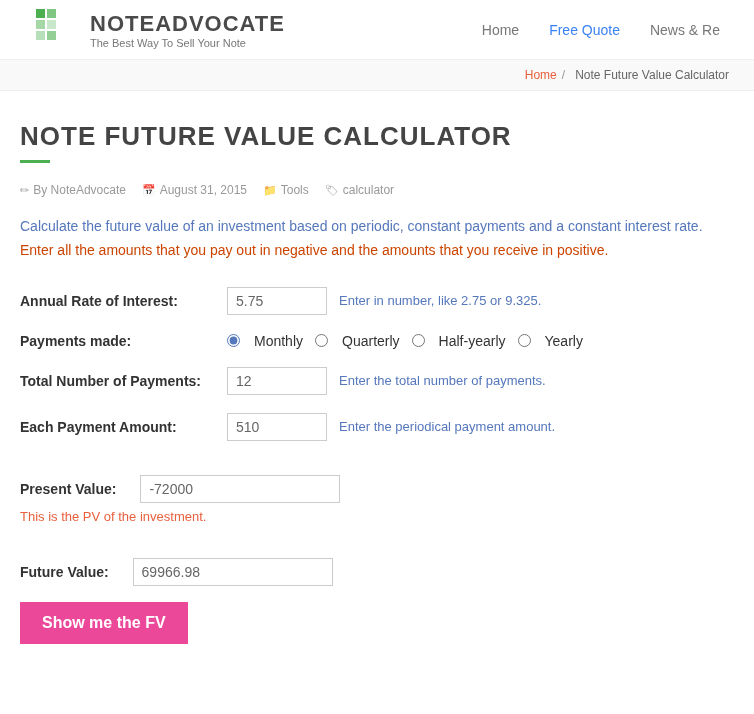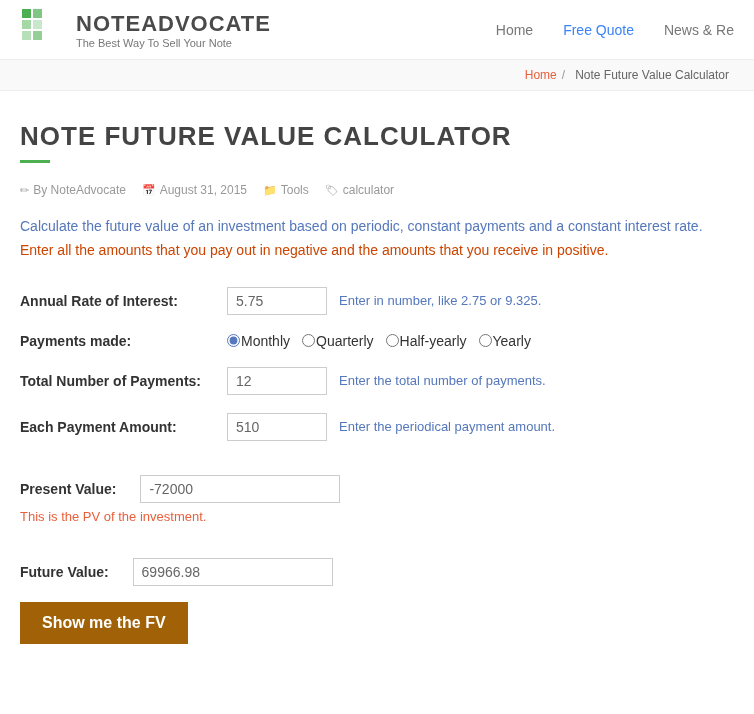--- a/index.html
+++ b/index.html
@@ -3,21 +3,21 @@
   <meta charset="utf-8">
   <style>
     * { box-sizing: border-box; margin: 0; padding: 0; }
     body { font-family: Arial, sans-serif; font-size: 14px; color: #333; background: #fff; }
 
     
     .header {
       display: flex;
       align-items: center;
       justify-content: space-between;
-      padding: 10px 20px;
+      padding: 10px 34px;
       border-bottom: 1px solid #eee;
       height: 60px;
     }
     .logo-area {
       display: flex;
       align-items: center;
       gap: 10px;
     }
     .logo-icon {
       width: 46px;
@@ -149,21 +149,21 @@
     
     .radio-group {
       display: flex;
       align-items: center;
       gap: 4px;
       flex-wrap: wrap;
     }
     .radio-group label {
       display: flex;
       align-items: center;
-      gap: 1px;
+      gap: 14px;
       font-size: 14px;
       color: #333;
       margin-right: 8px;
       cursor: pointer;
     }
     .radio-group input[type="radio"] {
       accent-color: #5577bb;
     }
 
     
@@ -188,21 +188,21 @@
     .result-hint {
       font-size: 13px;
       color: #e8603c;
       margin-top: 4px;
       margin-left: 0;
       margin-bottom: 18px;
     }
 
     
     .calc-button {
-      background: #a16207;
+      background: #ec4899;
       color: #fff;
       border: none;
       padding: 12px 22px;
       font-size: 16px;
       cursor: pointer;
       font-weight: bold;
       margin-top: 10px;
     }
 
     

